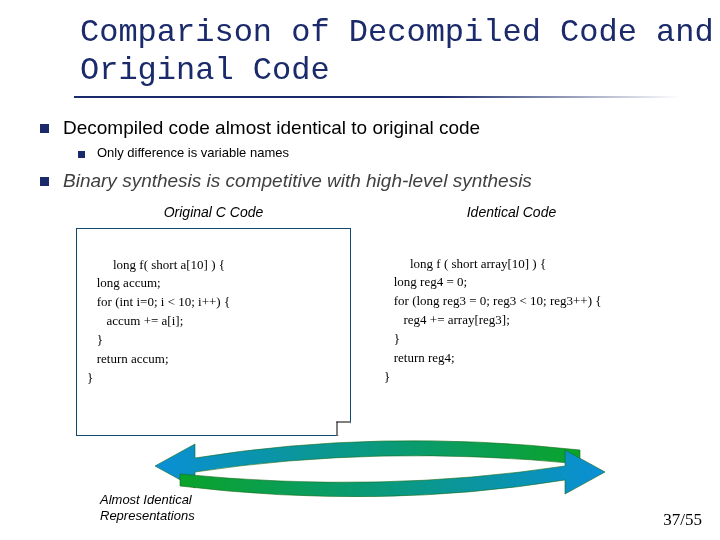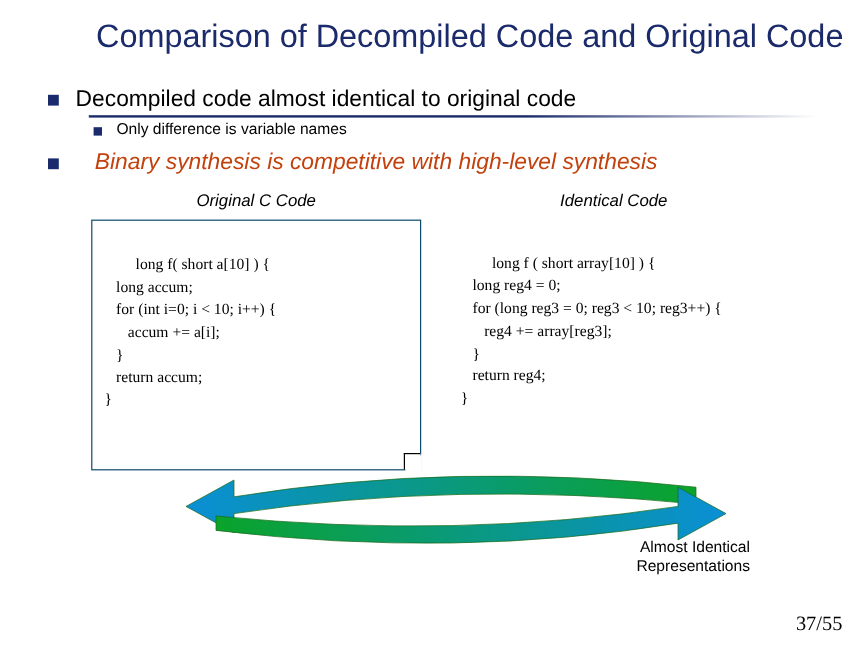--- a/index.html
+++ b/index.html
@@ -6,25 +6,25 @@
   body {
     width: 720px;
     height: 540px;
     background: #fff;
     font-family: Verdana, Geneva, sans-serif;
     position: relative;
     overflow: hidden;
   }
   .title {
     color: #1a2a6a;
-    font-size: 27px;
+    font-size: 32px;
     font-weight: 400;
     padding: 14px 0 6px 80px;
     line-height: 1.2;
-    font-family: Liberation Sans, sans-serif;
+    font-family: Liberation Mono, monospace;
   }
   .title-underline {
     position: absolute;
     left: 74px;
     top: 96px;
     width: 606px;
     height: 2px;
     background: linear-gradient(to right, #1a2a6a 0%, #1a2a6a 60%, rgba(26,42,106,0) 100%);
   }
   .content { padding: 20px 35px 0 40px; }
@@ -40,23 +40,22 @@
     align-items: flex-start;
     margin: 6px 0 10px 38px;
     font-size: 13px;
     color: #000;
   }
   .li1-ital {
     display: flex;
     align-items: flex-start;
     font-size: 19px;
     font-style: italic;
-    color: #c2410c;
+    color: #404040;
     margin-bottom: 12px;
-    gap: 16px;
   }
   .bullet {
     width: 9px;
     height: 9px;
     background: #1a2a6a;
     flex-shrink: 0;
     margin-right: 14px;
     margin-top: 7px;
   }
   .bullet-sm {
@@ -110,22 +109,23 @@
     width:0;height:0;
     border-right:14px solid #fff;
     border-top:14px solid transparent;
   }
   .arrow-wrap {
     position: relative;
     height: 58px;
     margin: 4px 60px 0 60px;
   }
   .caption {
+    font-style: italic;
     font-size: 13px;
-    text-align: right;
+    text-align: left;
     line-height: 1.25;
     color: #000;
     position: relative;
     top: 52px;
   }
   .pagenum {
     position: absolute;
     right: 18px;
     bottom: 10px;
     font-size: 17px;

